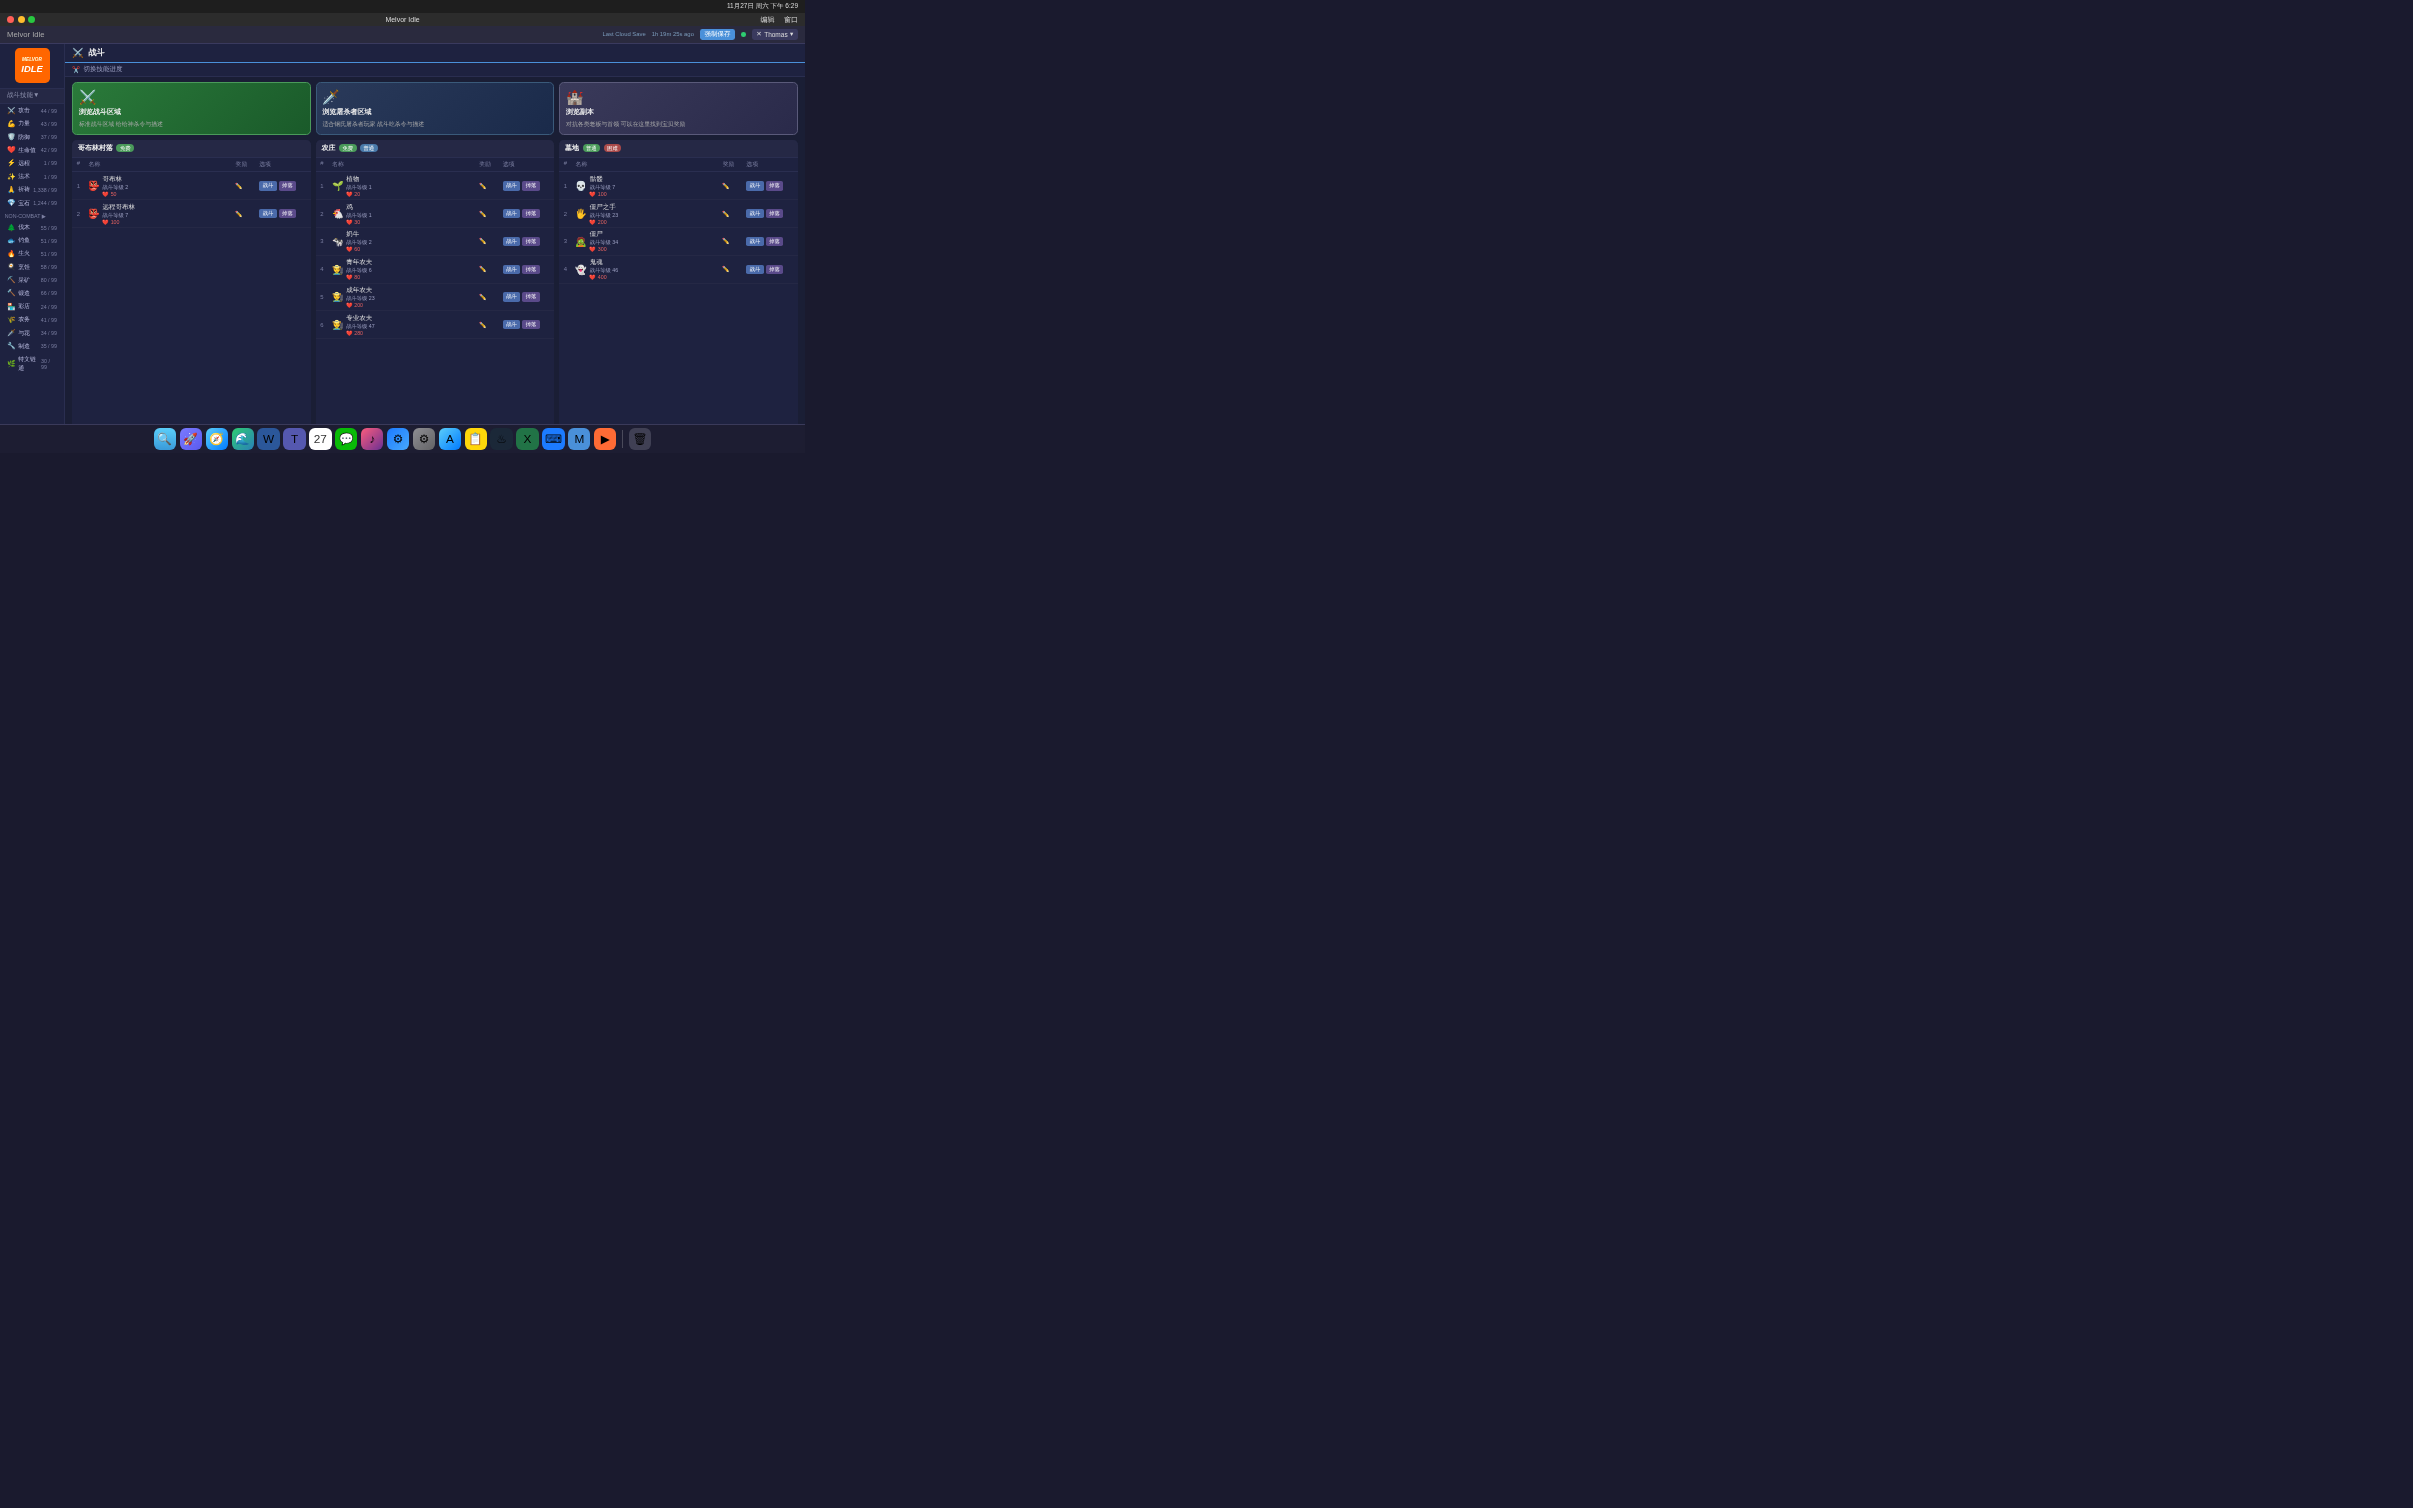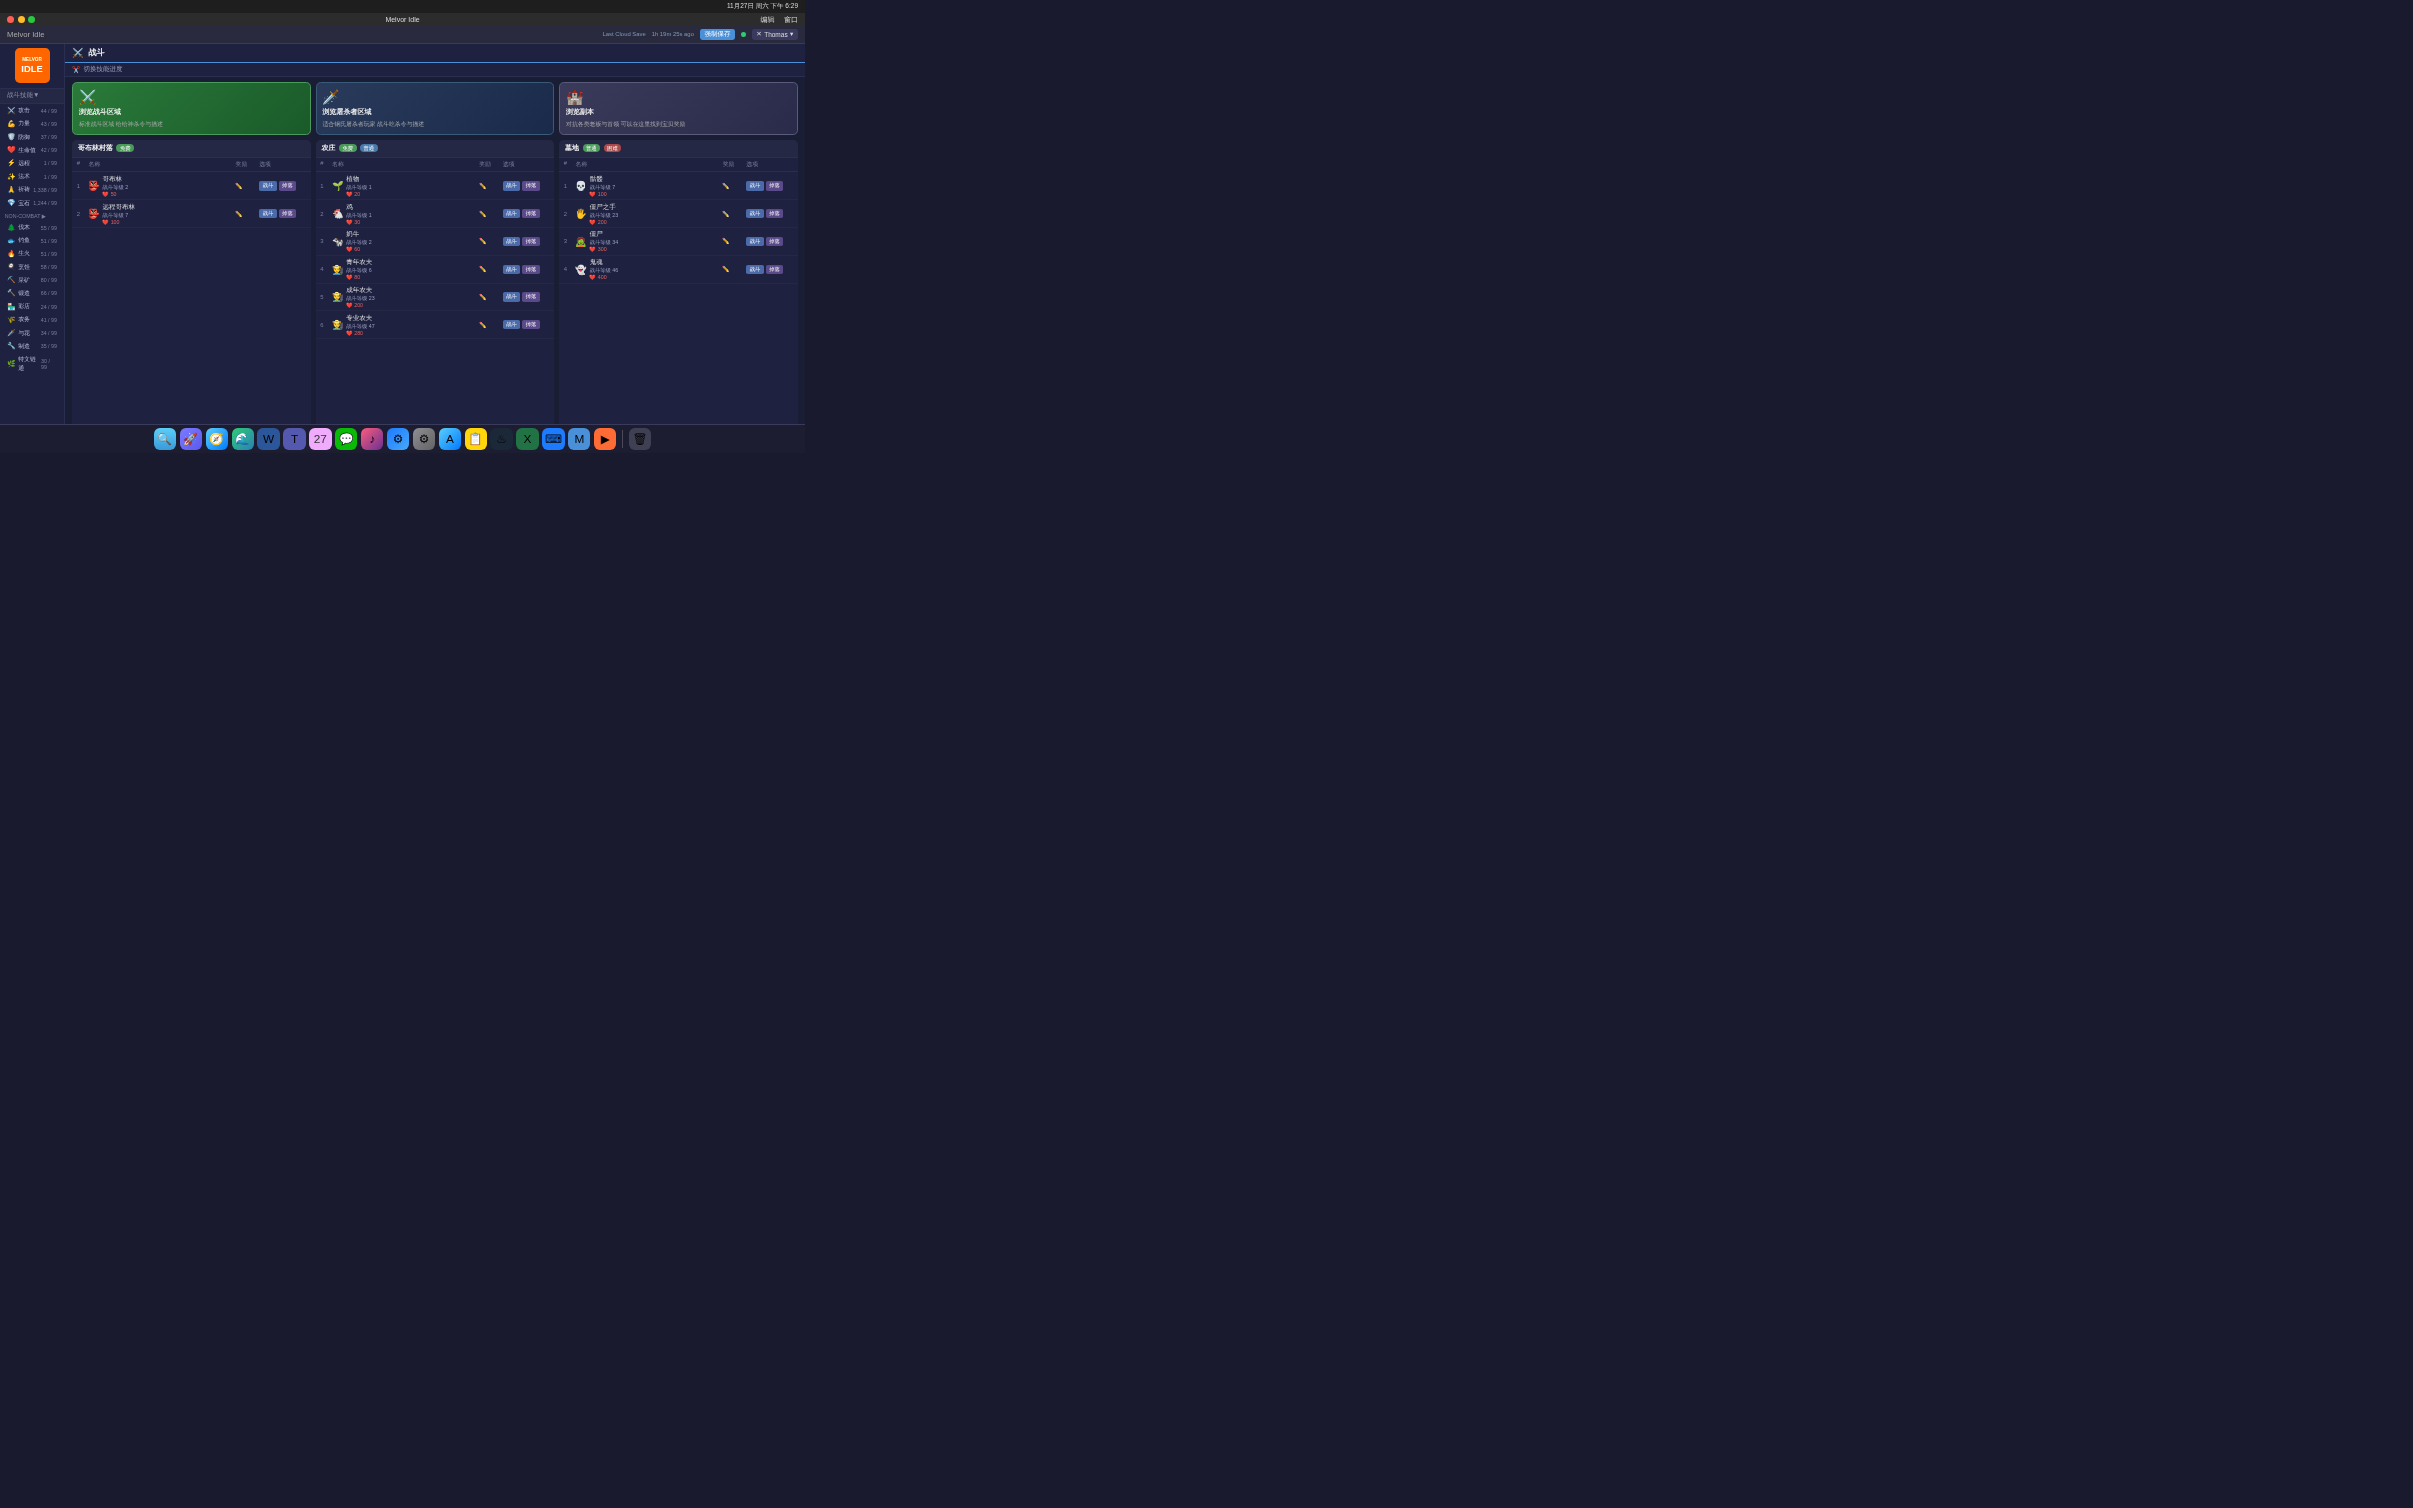--- a/index.html
+++ b/index.html
@@ -116,20 +116,21 @@
       flex-shrink: 0;
     }
     .sidebar::-webkit-scrollbar { width: 2.4px; }
     .sidebar::-webkit-scrollbar-track { background: #1e2240; }
     .sidebar::-webkit-scrollbar-thumb { background: #3a3e60; border-radius: 1.2px; }
 
     .game-logo {
       padding: 4.7px;
       text-align: center;
       border-bottom: 0.6px solid #2a2e50;
+      font-style: italic;
     }
     .logo-box {
       background: #ff6600;
       border-radius: 4.7px;
       width: 35px;
       height: 35px;
       margin: 0 auto;
       display: flex;
       flex-direction: column;
       align-items: center;
@@ -848,21 +849,21 @@
 </div>
 
 <div class="taskbar">
   <div id="taskbar-icons" style="display:flex;gap:3.5px;align-items:center;">
       <div class="taskbar-icon" style="background: linear-gradient(rgb(91, 206, 250) 0%, rgb(58, 154, 217) 100%);">🔍</div>
       <div class="taskbar-icon" style="background: linear-gradient(135deg, rgb(122, 122, 255), rgb(90, 90, 238));">🚀</div>
       <div class="taskbar-icon" style="background: linear-gradient(135deg, rgb(91, 206, 250), rgb(0, 122, 255));">🧭</div>
       <div class="taskbar-icon" style="background: linear-gradient(135deg, rgb(46, 204, 113), rgb(41, 128, 185));">🌊</div>
       <div class="taskbar-icon" style="background: rgb(43, 87, 154);">W</div>
       <div class="taskbar-icon" style="background: rgb(85, 88, 175);">T</div>
-      <div class="taskbar-icon" style="background: #f0abfc; color: rgb(51, 51, 51);">27</div>
+      <div class="taskbar-icon" style="background: #ffffff; color: rgb(51, 51, 51);">27</div>
       <div class="taskbar-icon" style="background: rgb(9, 187, 7);">💬</div>
       <div class="taskbar-icon" style="background: linear-gradient(135deg, rgb(252, 92, 125), rgb(106, 48, 147));">♪</div>
       <div class="taskbar-icon" style="background: linear-gradient(135deg, rgb(28, 123, 255), rgb(71, 168, 253));">⚙</div>
       <div class="taskbar-icon" style="background: linear-gradient(135deg, rgb(142, 142, 147), rgb(99, 99, 102));">⚙</div>
       <div class="taskbar-icon" style="background: linear-gradient(135deg, rgb(91, 206, 250), rgb(0, 122, 255));">A</div>
       <div class="taskbar-icon" style="background: rgb(255, 214, 10);">📋</div>
       <div class="taskbar-icon" style="background: rgb(27, 40, 56);">♨</div>
       <div class="taskbar-icon" style="background: rgb(33, 115, 70);">X</div>
       <div class="taskbar-icon" style="background: rgb(28, 123, 255);">⌨</div>
       <div class="taskbar-icon" style="background: rgb(74, 144, 217);">M</div>

